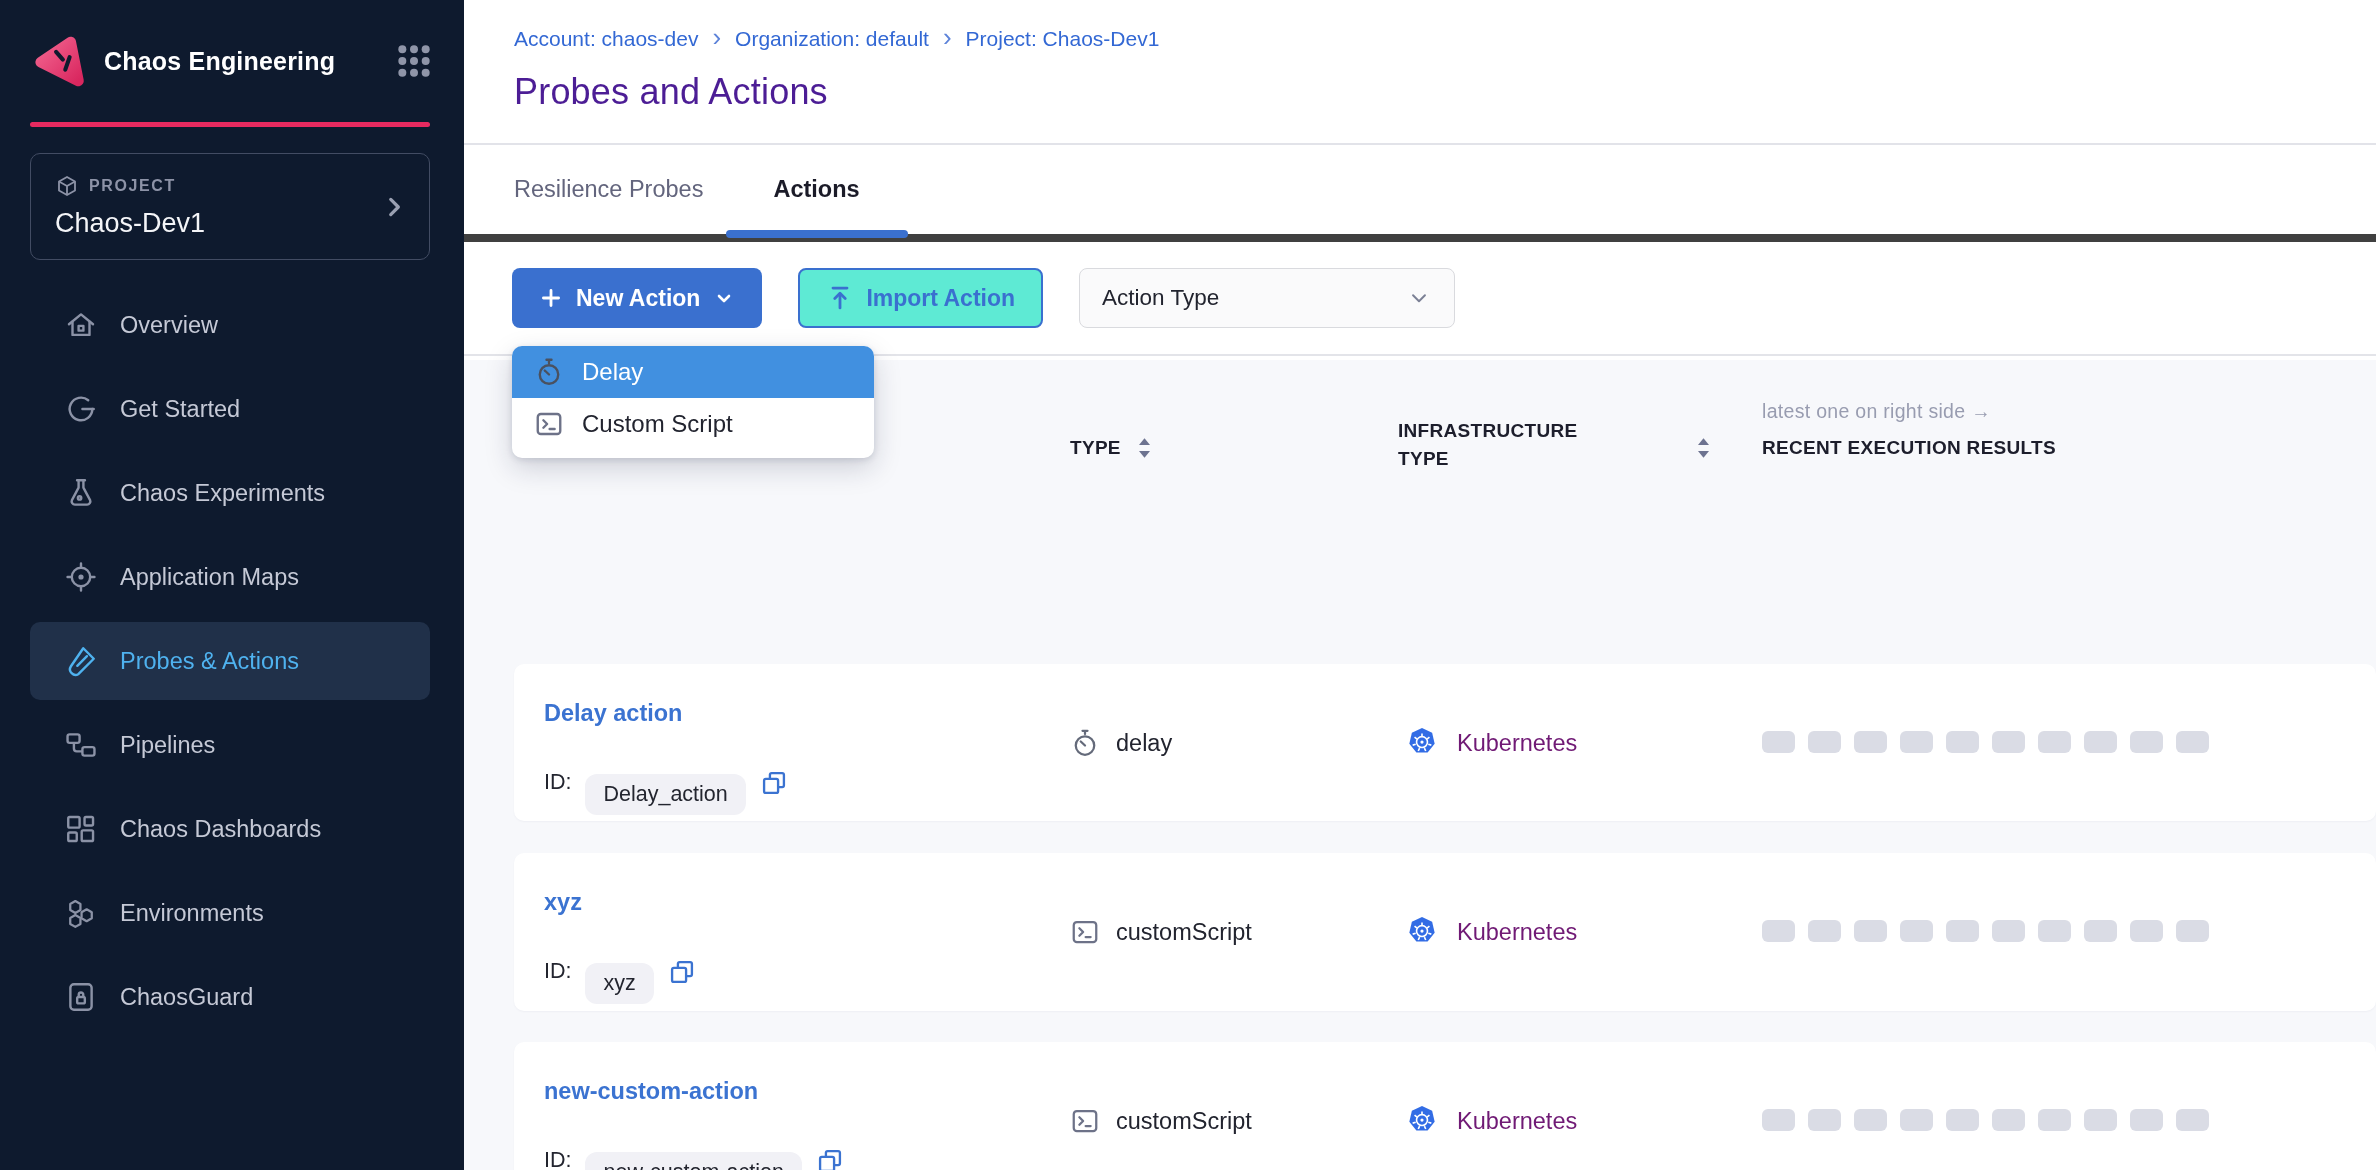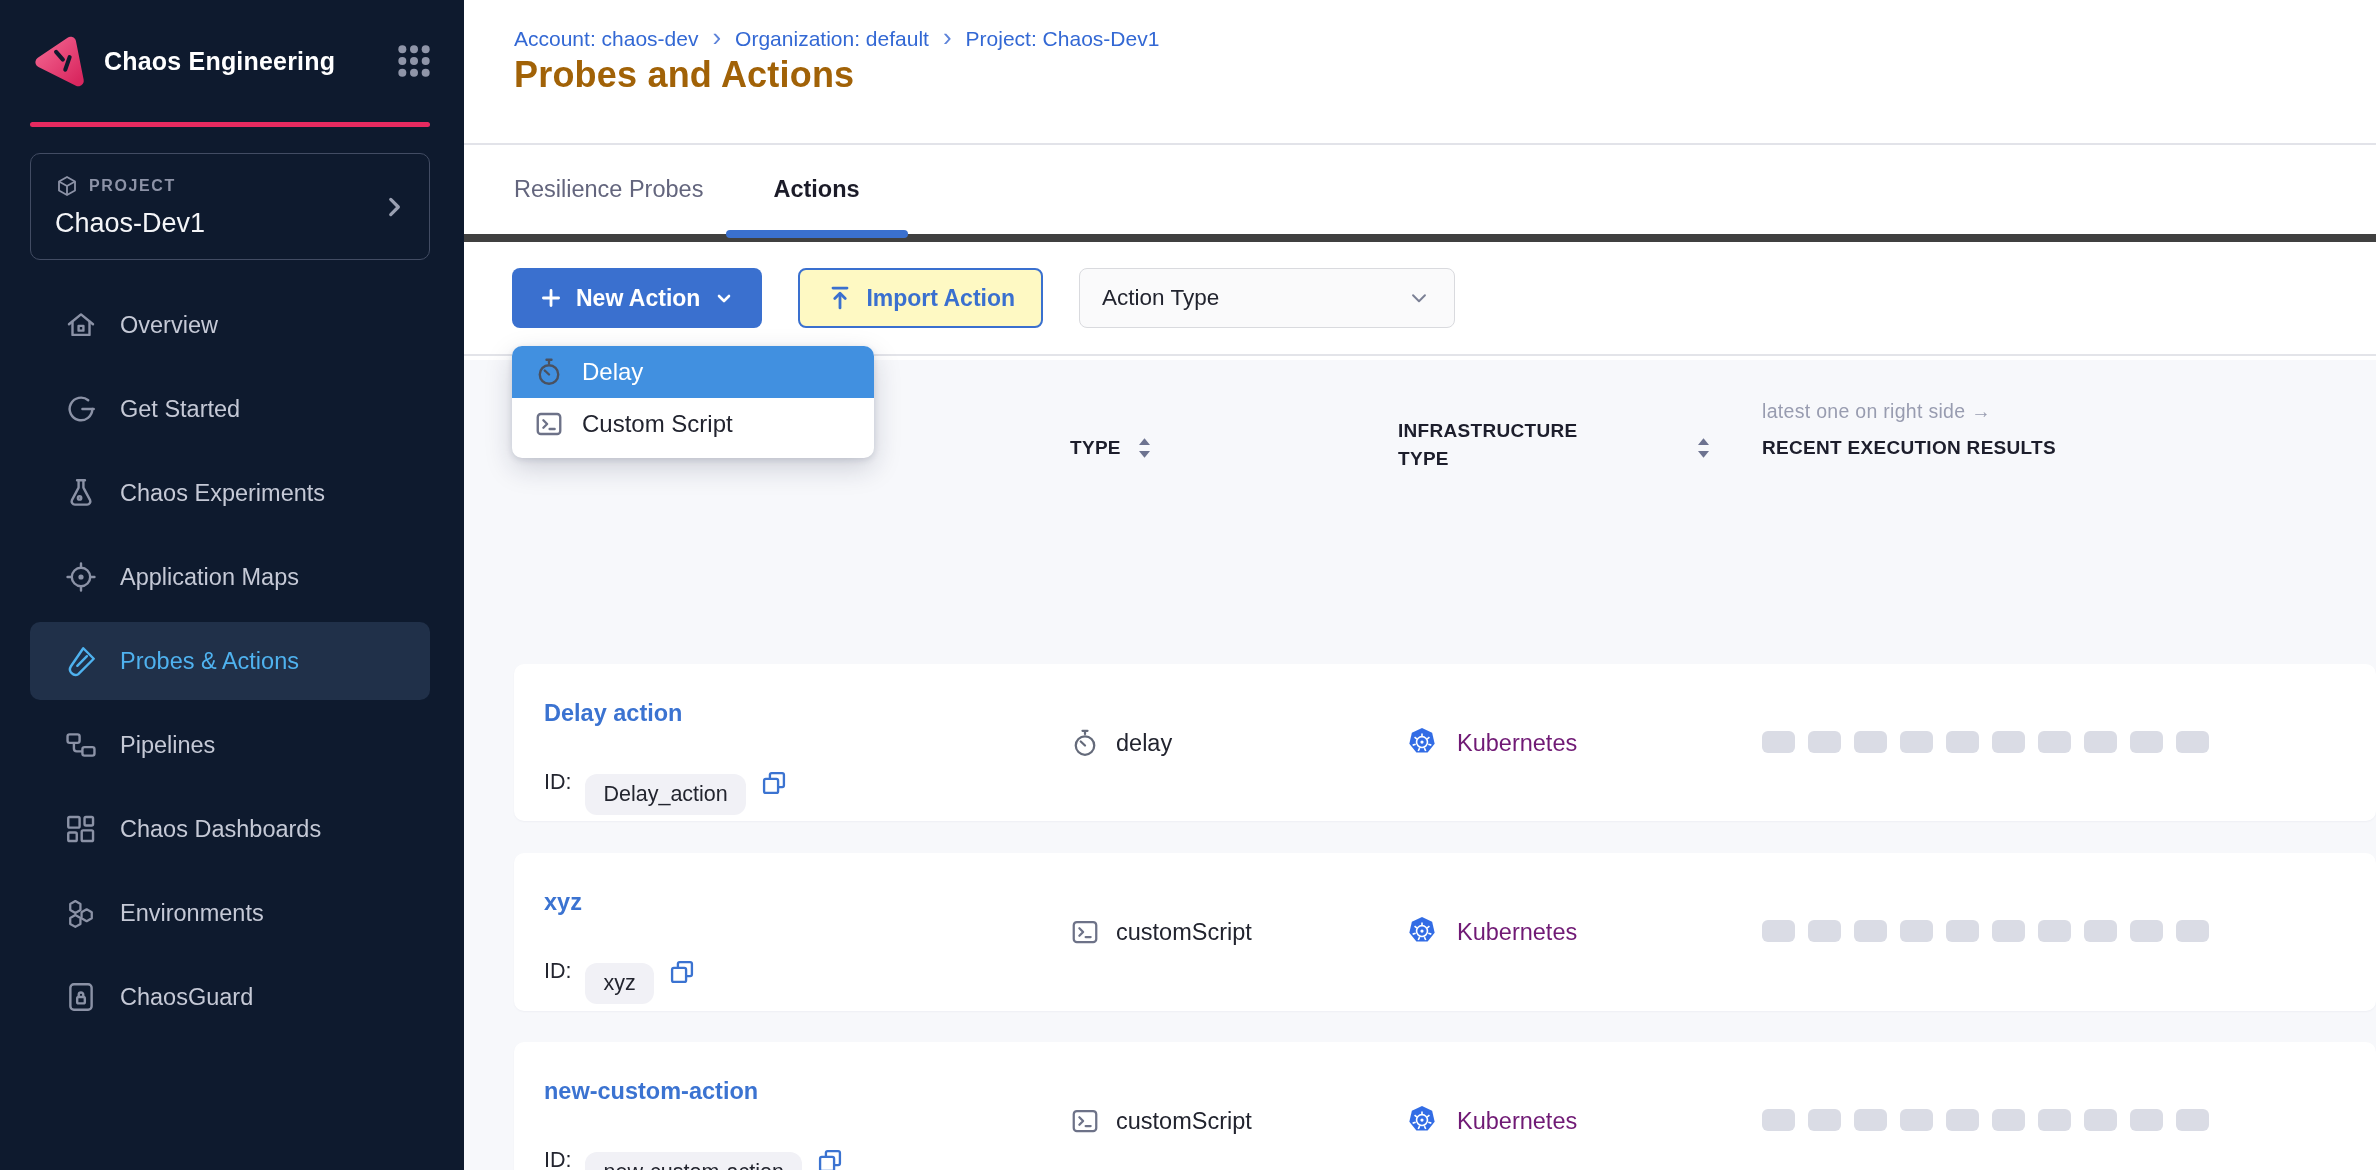--- a/index.html
+++ b/index.html
@@ -27,30 +27,30 @@
   .nav-item.active .nicon { color:#4fb2ef; }
   .nav-item.active::before { content:''; position:absolute; left:30px; right:34px; top:3px; bottom:3px; background:#203049; border-radius:10px; z-index:0; }
   .nav-item > * { position:relative; z-index:1; }
 
   
   .main { flex:1; position:relative; background:#fff; min-width:0; }
   .page-header { height:145px; border-bottom:2px solid #e2e3e9; padding:24px 0 0 50px; }
   .breadcrumb { display:flex; align-items:center; gap:14px; font-size:21px; color:#3368d4; }
   .breadcrumb .crumb { cursor:pointer; }
   .breadcrumb .sep { color:#5d83d9; font-size:26px; line-height:1; padding-bottom:4px; }
-  .page-title { font-size:36px; font-weight:700; color:#a16207; letter-spacing:.2px; }
+  .page-title { font-size:36px; font-weight:400; color:#4c1d95; margin-top:17px; letter-spacing:.2px; }
 
   .tabs { height:97px; border-bottom:8px solid #404040; display:flex; align-items:stretch; padding-left:50px; gap:70px; }
   .tab { display:flex; align-items:center; font-size:23.5px; color:#63657d; cursor:pointer; position:relative; }
   .tab.active { color:#1b1b28; font-weight:700; }
   .tab.active::after { content:''; position:absolute; bottom:-4px; left:50%; transform:translateX(-50%); width:182px; height:8px; background:#3a70cf; border-radius:5px; }
 
   .toolbar { height:114px; border-bottom:2px solid #e3e4e9; display:flex; align-items:center; padding-left:48px; gap:36px; }
   .btn-primary { height:60px; background:#3a70cf; color:#fff; border:none; border-radius:8px; font-size:23px; font-weight:700; padding:0 26px; display:flex; align-items:center; gap:12px; cursor:pointer; font-family:inherit; }
-  .btn-outline { height:60px; background:#fef9c3; color:#3a70cf; border:2px solid #3a70cf; border-radius:8px; font-size:23px; font-weight:700; padding:15px 26px; display:flex; align-items:center; gap:12px; cursor:pointer; font-family:inherit; }
+  .btn-outline { height:60px; background:#5eead4; color:#3a70cf; border:2px solid #3a70cf; border-radius:8px; font-size:23px; font-weight:700; padding:15px 26px; display:flex; align-items:center; gap:12px; cursor:pointer; font-family:inherit; }
   .select { height:60px; width:376px; background:#fafafb; border:1.5px solid #d9dade; border-radius:8px; display:flex; align-items:center; justify-content:space-between; padding:0 22px; font-size:22.5px; color:#22242f; cursor:pointer; margin-left:0; }
 
   
   .menu { position:absolute; left:48px; top:346px; width:362px; background:#fff; border-radius:10px; box-shadow:0 10px 28px rgba(20,25,60,.18), 0 2px 6px rgba(20,25,60,.12); z-index:30; overflow:hidden; padding-bottom:8px; }
   .menu-item { height:52px; display:flex; align-items:center; gap:18px; padding-left:22px; font-size:24px; color:#22242f; cursor:pointer; }
   .menu-item.highlight { background:#4190e0; color:#fff; }
   .menu-item .micon { width:30px; height:30px; flex:0 0 30px; }
 
   
   .table-area { position:absolute; top:360px; left:0; right:0; bottom:0; background:#f7f8fb; }

